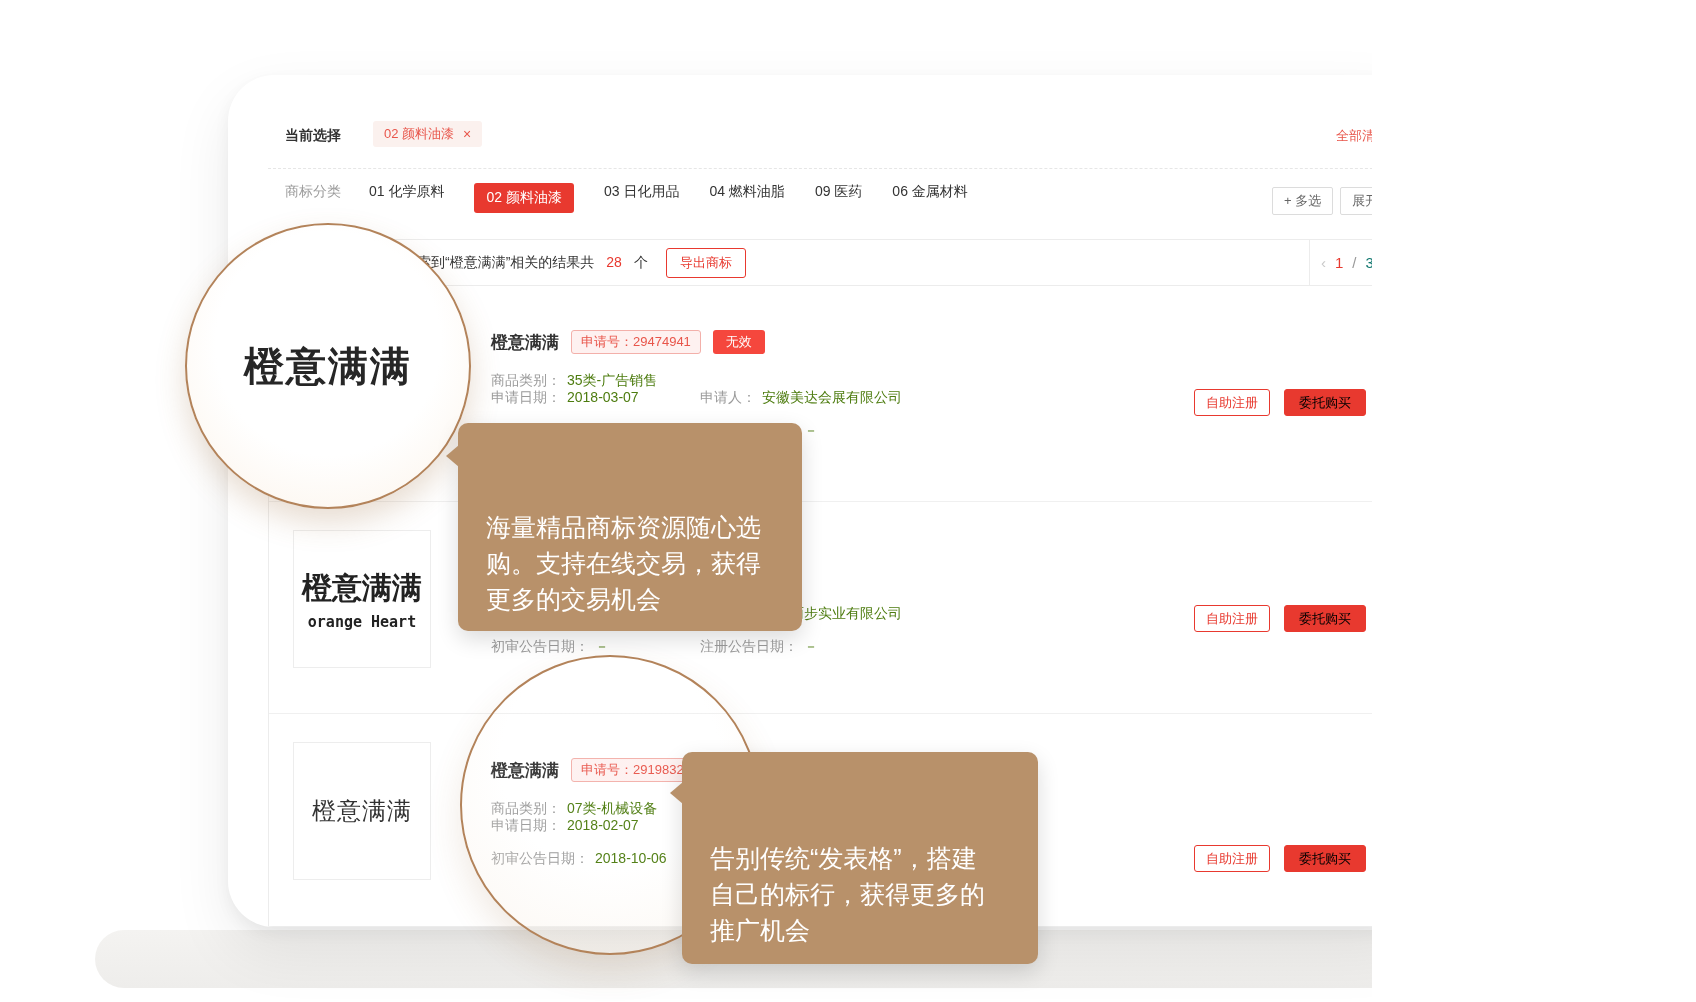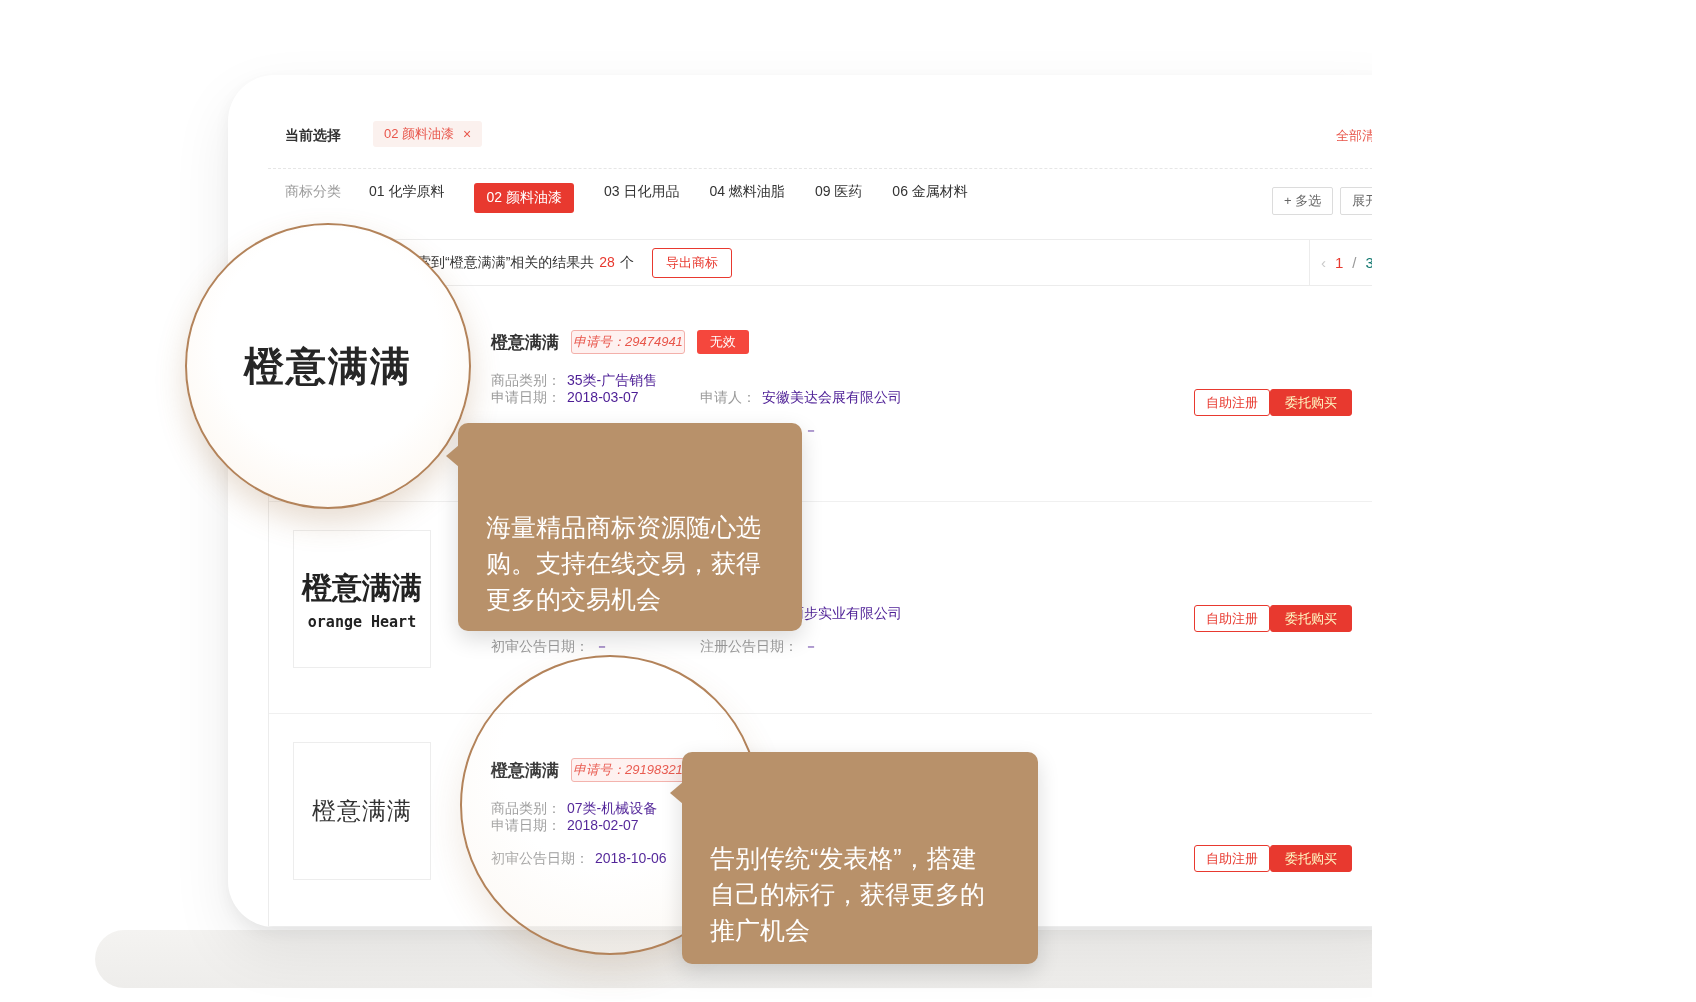--- a/index.html
+++ b/index.html
@@ -31,21 +31,21 @@
   .cat-pill { background:#e8392f; color:#fff; padding:6px 12px; border-radius:3px; }
   .cat-actions { left:1044px; top:112px; display:flex; gap:7px; }
   .ghost-btn { padding:4px 11px; border:1px solid #dcdcdc; color:#666; font-size:13px;
                border-radius:2px; background:#fff; cursor:pointer; white-space:nowrap; }
 
   
   .panel { left:40px; top:164px; width:1140px; height:688px; border:1px solid #ececec; background:#fff; }
   .panel-header { height:46px; border-bottom:1px solid #ececec; display:flex; align-items:center;
                   padding-left:22px; }
   .results-text { font-size:14px; color:#333; white-space:nowrap; }
-  .count { color:#e8392f; margin:0 5px; }
+  .count { color:#e8392f; margin:0 12px; }
   .export-btn { margin-left:18px; padding:5px 13px; border:1px solid #e8392f; color:#e8392f;
                 background:#fff; border-radius:3px; font-size:13px; cursor:pointer; white-space:nowrap; }
   .disclaimer { margin-left:14px; font-size:13px; color:#aaa; white-space:nowrap; overflow:hidden; }
   .site-link { color:#3e78e0; cursor:pointer; text-decoration:none; }
   .pager { margin-left:auto; height:100%; border-left:1px solid #ececec; display:flex;
            align-items:center; justify-content:center; gap:9px; width:98px; font-size:15px; flex:none; }
   .pg-prev { color:#c9c9c9; cursor:pointer; }
   .pg-next { color:#e8a79f; cursor:pointer; }
   .pg-cur { color:#e8392f; }
   .pg-sep { color:#999; }
@@ -58,33 +58,33 @@
   .row3 { top:473px; height:215px; border-top:1px solid #f0f0f0; }
   .thumb { position:absolute; left:24px; top:28px; width:138px; height:138px; border:1px solid #ededed;
            background:#fff; display:flex; flex-direction:column; align-items:center; justify-content:center; }
   .thumb-plain { font-size:24px; color:#333; letter-spacing:1px; }
   .thumb-cal { font-family:"DejaVu Serif","Liberation Serif",serif; font-weight:700; font-size:30px; color:#222; }
   .thumb-sub { font-family:"DejaVu Sans Mono","Liberation Mono",monospace; font-weight:700; font-size:15px;
                color:#222; margin-top:4px; }
   .row-head { position:absolute; left:222px; top:44px; display:flex; align-items:center; gap:12px; }
   .title { font-size:17px; font-weight:700; color:#333; }
   .tag-no { font-size:13px; color:#e8554a; background:#fef1f0; border:1px solid #f3b0aa;
-            border-radius:3px; padding:2px 1px; white-space:nowrap;font-style:italic; }
+            border-radius:3px; padding:2px 9px; white-space:nowrap; }
   .pill { font-size:13px; color:#fff; border-radius:3px; padding:3px 13px; }
   .pill-invalid { background:#f5473d; }
   .pill-registered { background:#cdcdcd; }
   .line { position:absolute; left:222px; font-size:14px; white-space:nowrap; }
   .l2 { top:86px; } .l3 { top:103px; } .l4 { top:136px; }
-  .lab { color:#9b9b9b; } .val { color:#4c1d95; margin-left:6px; }
+  .lab { color:#9b9b9b; } .val { color:#4d7c0f; margin-left:6px; }
   .cell1 { display:inline-block; width:205px; }
-  .row-buttons { position:absolute; left:925px; top:103px; display:flex; }
+  .row-buttons { position:absolute; left:925px; top:103px; display:flex; gap:14px; }
   .row3 .row-buttons { top:131px; }
   .btn-outline { width:76px; height:27px; border:1px solid #e8392f; color:#e8392f; background:#fff;
                  border-radius:3px; font-size:13px; display:flex; align-items:center; justify-content:center; cursor:pointer; }
-  .btn-solid { width:82px; height:27px; background:#e8392f; color:#fef9c3; border:1px solid #e8392f;
+  .btn-solid { width:82px; height:27px; background:#e8392f; color:#000000; border:1px solid #e8392f;
                border-radius:3px; font-size:13px; display:flex; align-items:center; justify-content:center; cursor:pointer; }
 
   
   .circle1 { left:185px; top:223px; width:286px; height:286px; border-radius:50%;
              border:2px solid #b3835a;
              background:radial-gradient(circle at 50% 42%, #ffffff 52%, #fdf8f2 78%, #f3e9dc 100%);
              box-shadow:0 14px 30px rgba(150,100,50,.22);
              display:flex; align-items:center; justify-content:center; }
   .mag-text { font-size:40px; font-weight:600; color:#262626; letter-spacing:2px; }
   .circle2 { left:460px; top:655px; width:300px; height:300px; border-radius:50%;

